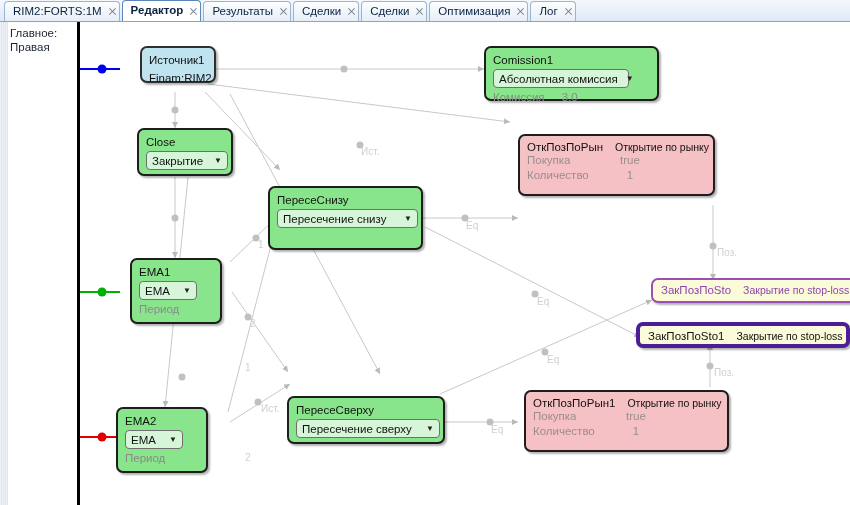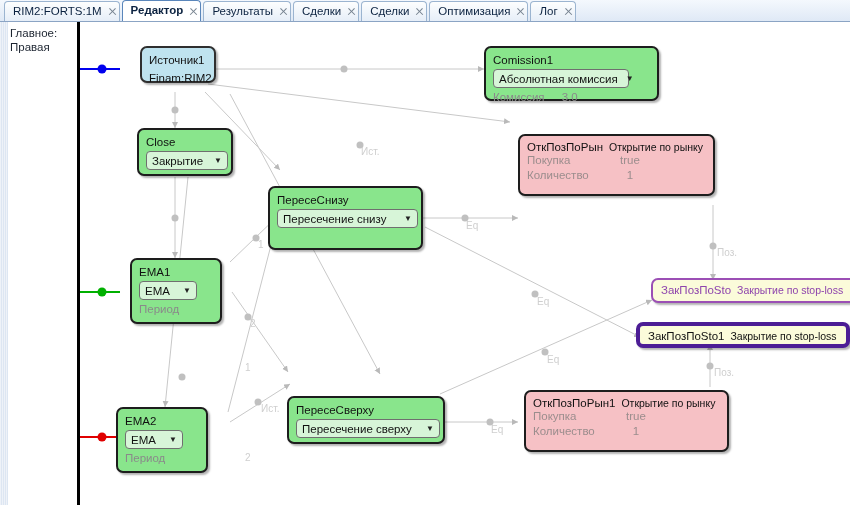--- a/index.html
+++ b/index.html
@@ -60,21 +60,21 @@
          border-radius:4px;height:19px;padding:0 5px;font-size:11.5px;color:#111;
          margin-top:2px;white-space:nowrap;}
   .combo .caret{margin-left:8px;font-size:8px;line-height:1;color:#222;}
 
   .paramrow{font-size:11.5px;color:#8a8a8a;margin-top:3px;white-space:nowrap;}
   .paramrow .pval{color:#8a8a8a;}
   .kv{display:flex;gap:6px;font-size:11.5px;color:#9b8d8d;line-height:15px;}
   .kv .k{width:74px;}
   .kv .v{width:46px;text-align:center;}
 
-  .hdrline{display:flex;align-items:flex-start;gap:6px;white-space:nowrap;}
+  .hdrline{display:flex;align-items:flex-start;gap:12px;white-space:nowrap;}
   .hdrline .nm{font-size:11.5px;color:#111;}
   .hdrline .nm.purple{color:#8e44ad;}
   .hdrline .dsc{font-size:10.5px;color:#111;}
   .hdrline .dsc.purple{color:#8e44ad;}
 
   
   .elabel{position:absolute;font-size:10px;color:#cfcfcf;white-space:nowrap;}
 </style>
 </head>
 <body>

